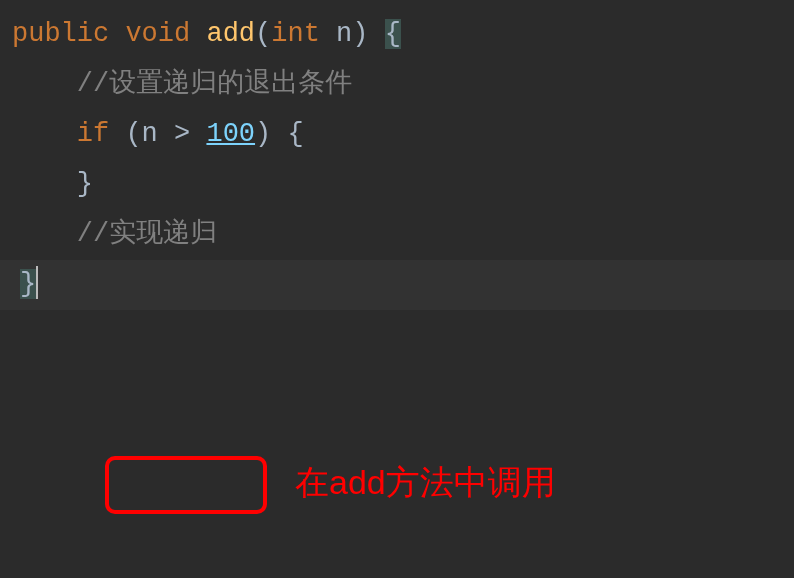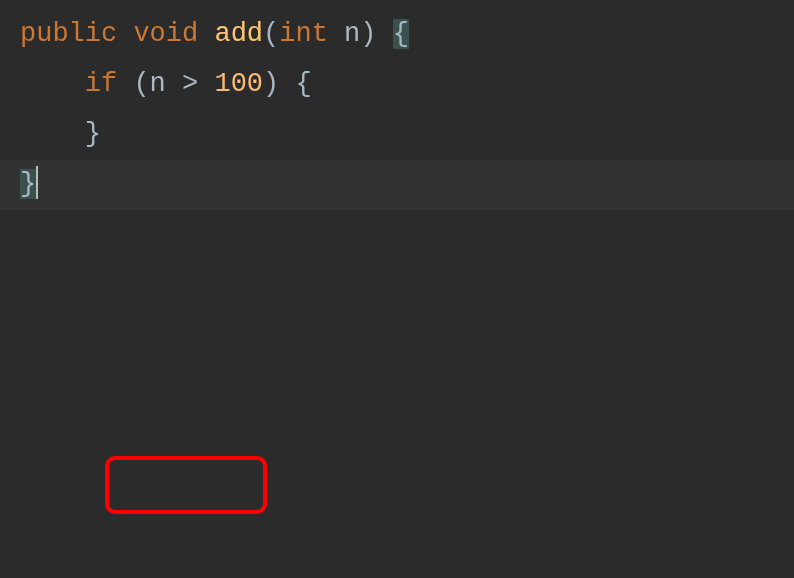--- a/index.html
+++ b/index.html
@@ -13,36 +13,37 @@
       font-size: 27px;
       width: 794px;
       height: 578px;
       position: relative;
       overflow: hidden;
       padding-top: 10px;
     }
     .code-line {
       white-space: pre;
       line-height: 1.85;
-      padding-left: 20px;
+      padding-left: 12px;
     }
     .kw {
       color: #cc7832;
     }
     .method-name {
       color: #ffc66d;
     }
     .plain {
       color: #a9b7c6;
     }
     .comment {
       color: #808080;
     }
     .number {
-      color: #fdba74;
+      color: #7dd3fc;
+      text-decoration: underline;
     }
     .brace-highlight {
       background: #3b514d;
       color: #a9b7c6;
     }
     .cursor {
       border-left: 2px solid #bbbbbb;
       display: inline-block;
       height: 1.2em;
       vertical-align: text-bottom;
@@ -72,22 +73,25 @@
       display: inline-block;
       width: 100%;
       line-height: 1.85;
     }
   </style>
 </head>
 <body>
 
 <div>
   <div class="code-line"><span class="kw">public</span><span class="kw"> void</span><span class="method-name"> add</span><span class="plain">(</span><span class="kw">int</span><span class="plain"> n) </span><span class="brace-highlight">{</span></div>
+  <div class="code-line"><span class="comment">    //设置递归的退出条件</span></div>
   <div class="code-line"><span class="kw">    if</span><span class="plain"> (n &gt; </span><span class="number">100</span><span class="plain">) {</span></div>
   <div class="code-line"><span class="plain">    }</span></div>
   <div class="code-line"><span class="plain"></span></div>
+  <div class="code-line"><span class="comment">    //实现递归</span></div>
   <div class="last-line"><span class="brace-highlight">}</span><span class="cursor"></span></div>
 </div>
 
 <div class="highlight-box"></div>
 
 <div class="annotation">
+  <div>在add方法中调用</div>
 </div>
 
 </body></html>

